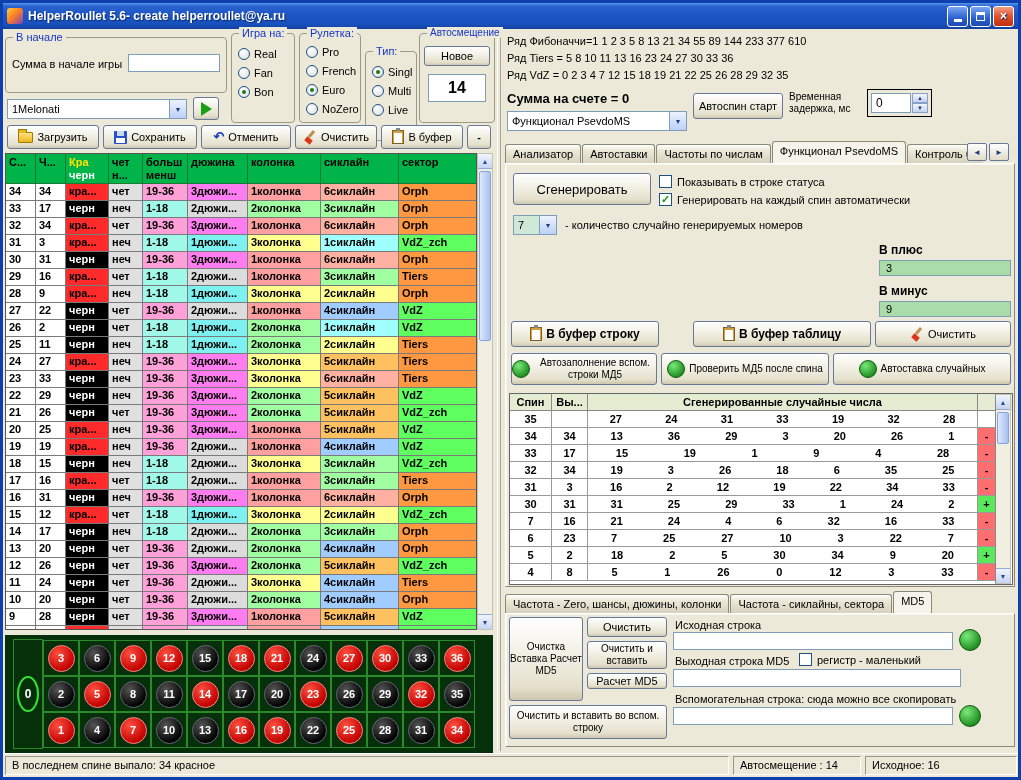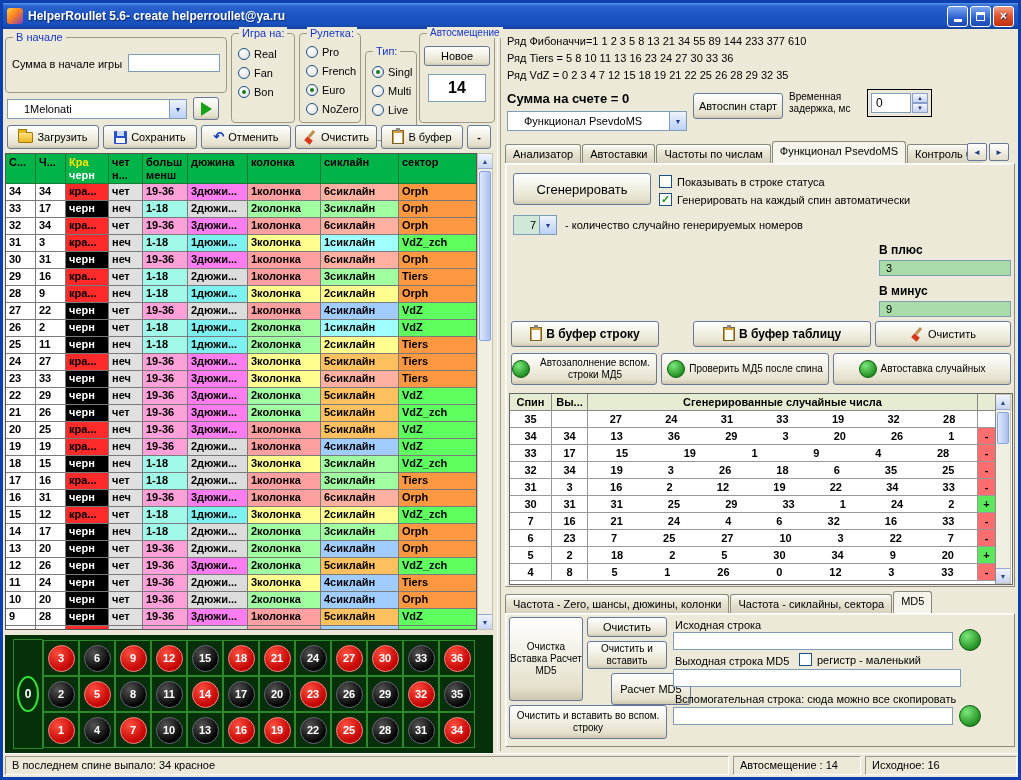--- a/index.html
+++ b/index.html
@@ -23,21 +23,21 @@
 .inset{border:1px solid #7f9db9;background:#fff}
 .lbl{position:absolute;font-size:11px;color:#000;white-space:nowrap}
 .lbl.bold{font-weight:bold}
 .radio-row{display:flex;align-items:center;gap:4px;height:19px;padding-left:6px;font-size:11px}
 .radio{width:12px;height:12px;border-radius:50%;border:1px solid #1c5180;background:radial-gradient(circle at 35% 30%,#fff,#dcdcdc);position:relative;flex:none}
 .radio.on::after{content:"";position:absolute;left:3px;top:3px;width:4px;height:4px;border-radius:50%;background:#1a7a1a}
 .cbwrap{position:absolute;display:flex;align-items:center;gap:5px}
 .cb{width:13px;height:13px;border:1px solid #1c5180;background:#fff;display:flex;align-items:center;justify-content:center;font-size:11px;font-weight:bold;color:#1e9c1e;flex:none}
 .cblab{font-size:11px;white-space:nowrap}
 .combo{position:absolute;display:flex;border:1px solid #7f9db9;background:#fff;height:20px}
-.combo .cval{flex:1;font-size:11px;line-height:18px;padding-left:16px;overflow:hidden;white-space:nowrap}
+.combo .cval{flex:1;font-size:11px;line-height:18px;padding-left:4px;overflow:hidden;white-space:nowrap}
 .combo .carr{width:17px;background:linear-gradient(#eef2fc,#bcd0f8);border-left:1px solid #7f9db9;display:flex;align-items:center;justify-content:center;font-size:7px;color:#1c3c8c;flex:none}
 .combo.green .cval{background:#cfe8d8}
 .txtin{position:absolute;border:1px solid #7f9db9;background:#fff;font-size:11px;padding:0 3px}
 
 .i-folder{width:15px;height:11px;background:linear-gradient(#ffe080,#e8b820);border:1px solid #a07808;border-radius:1px;position:relative;flex:none}
 .i-folder::before{content:"";position:absolute;top:-4px;left:-1px;width:7px;height:3px;background:#e8b820;border:1px solid #a07808;border-bottom:none}
 .i-floppy{width:13px;height:13px;background:#2850c8;position:relative;border-radius:1px;flex:none}
 .i-floppy::before{content:"";position:absolute;left:3px;top:0;width:7px;height:5px;background:#c8d8f0}
 .i-floppy::after{content:"";position:absolute;left:2px;bottom:1px;width:9px;height:5px;background:#fff}
 .i-undo{color:#1840c0;font-size:13px;font-weight:bold;line-height:10px;flex:none}
@@ -924,21 +924,21 @@
   <div class="tabstrip" style="left:502px;top:588px;width:510px">
       <span class="tab">Частота - Zero, шансы, дюжины, колонки</span>
       <span class="tab">Частота - сиклайны, сектора</span>
       <span class="tab active">MD5</span>
     </div>
   <div class="panel" style="left:502px;top:610px;width:510px;height:134px"></div>
 
   <div class="btn wrap" style="left:506px;top:614px;width:74px;height:84px">Очистка Вставка Расчет MD5</div>
   <div class="btn" style="left:584px;top:614px;width:80px;height:20px">Очистить</div>
   <div class="btn wrap" style="left:584px;top:638px;width:80px;height:28px">Очистить и вставить</div>
-  <div class="btn" style="left:608px;top:670px;width:80px;height:32px">Расчет MD5</div>
+  <div class="btn" style="left:584px;top:670px;width:80px;height:16px">Расчет MD5</div>
 
   <span class="lbl" style="left:672px;top:616px">Исходная строка</span>
   <input class="txtin" style="left: 670px; top: 629px; width: 280px; height: 18px; position: absolute;" value="">
   <span class="gicon big" style="left:956px;top:626px"></span>
 
   <span class="lbl" style="left:672px;top:652px">Выходная строка MD5</span>
   <span class="cbwrap" style="left:796px;top:650px">
     <span class="cb"></span>
       <span class="cblab">регистр  -  маленький</span>
   </span>

